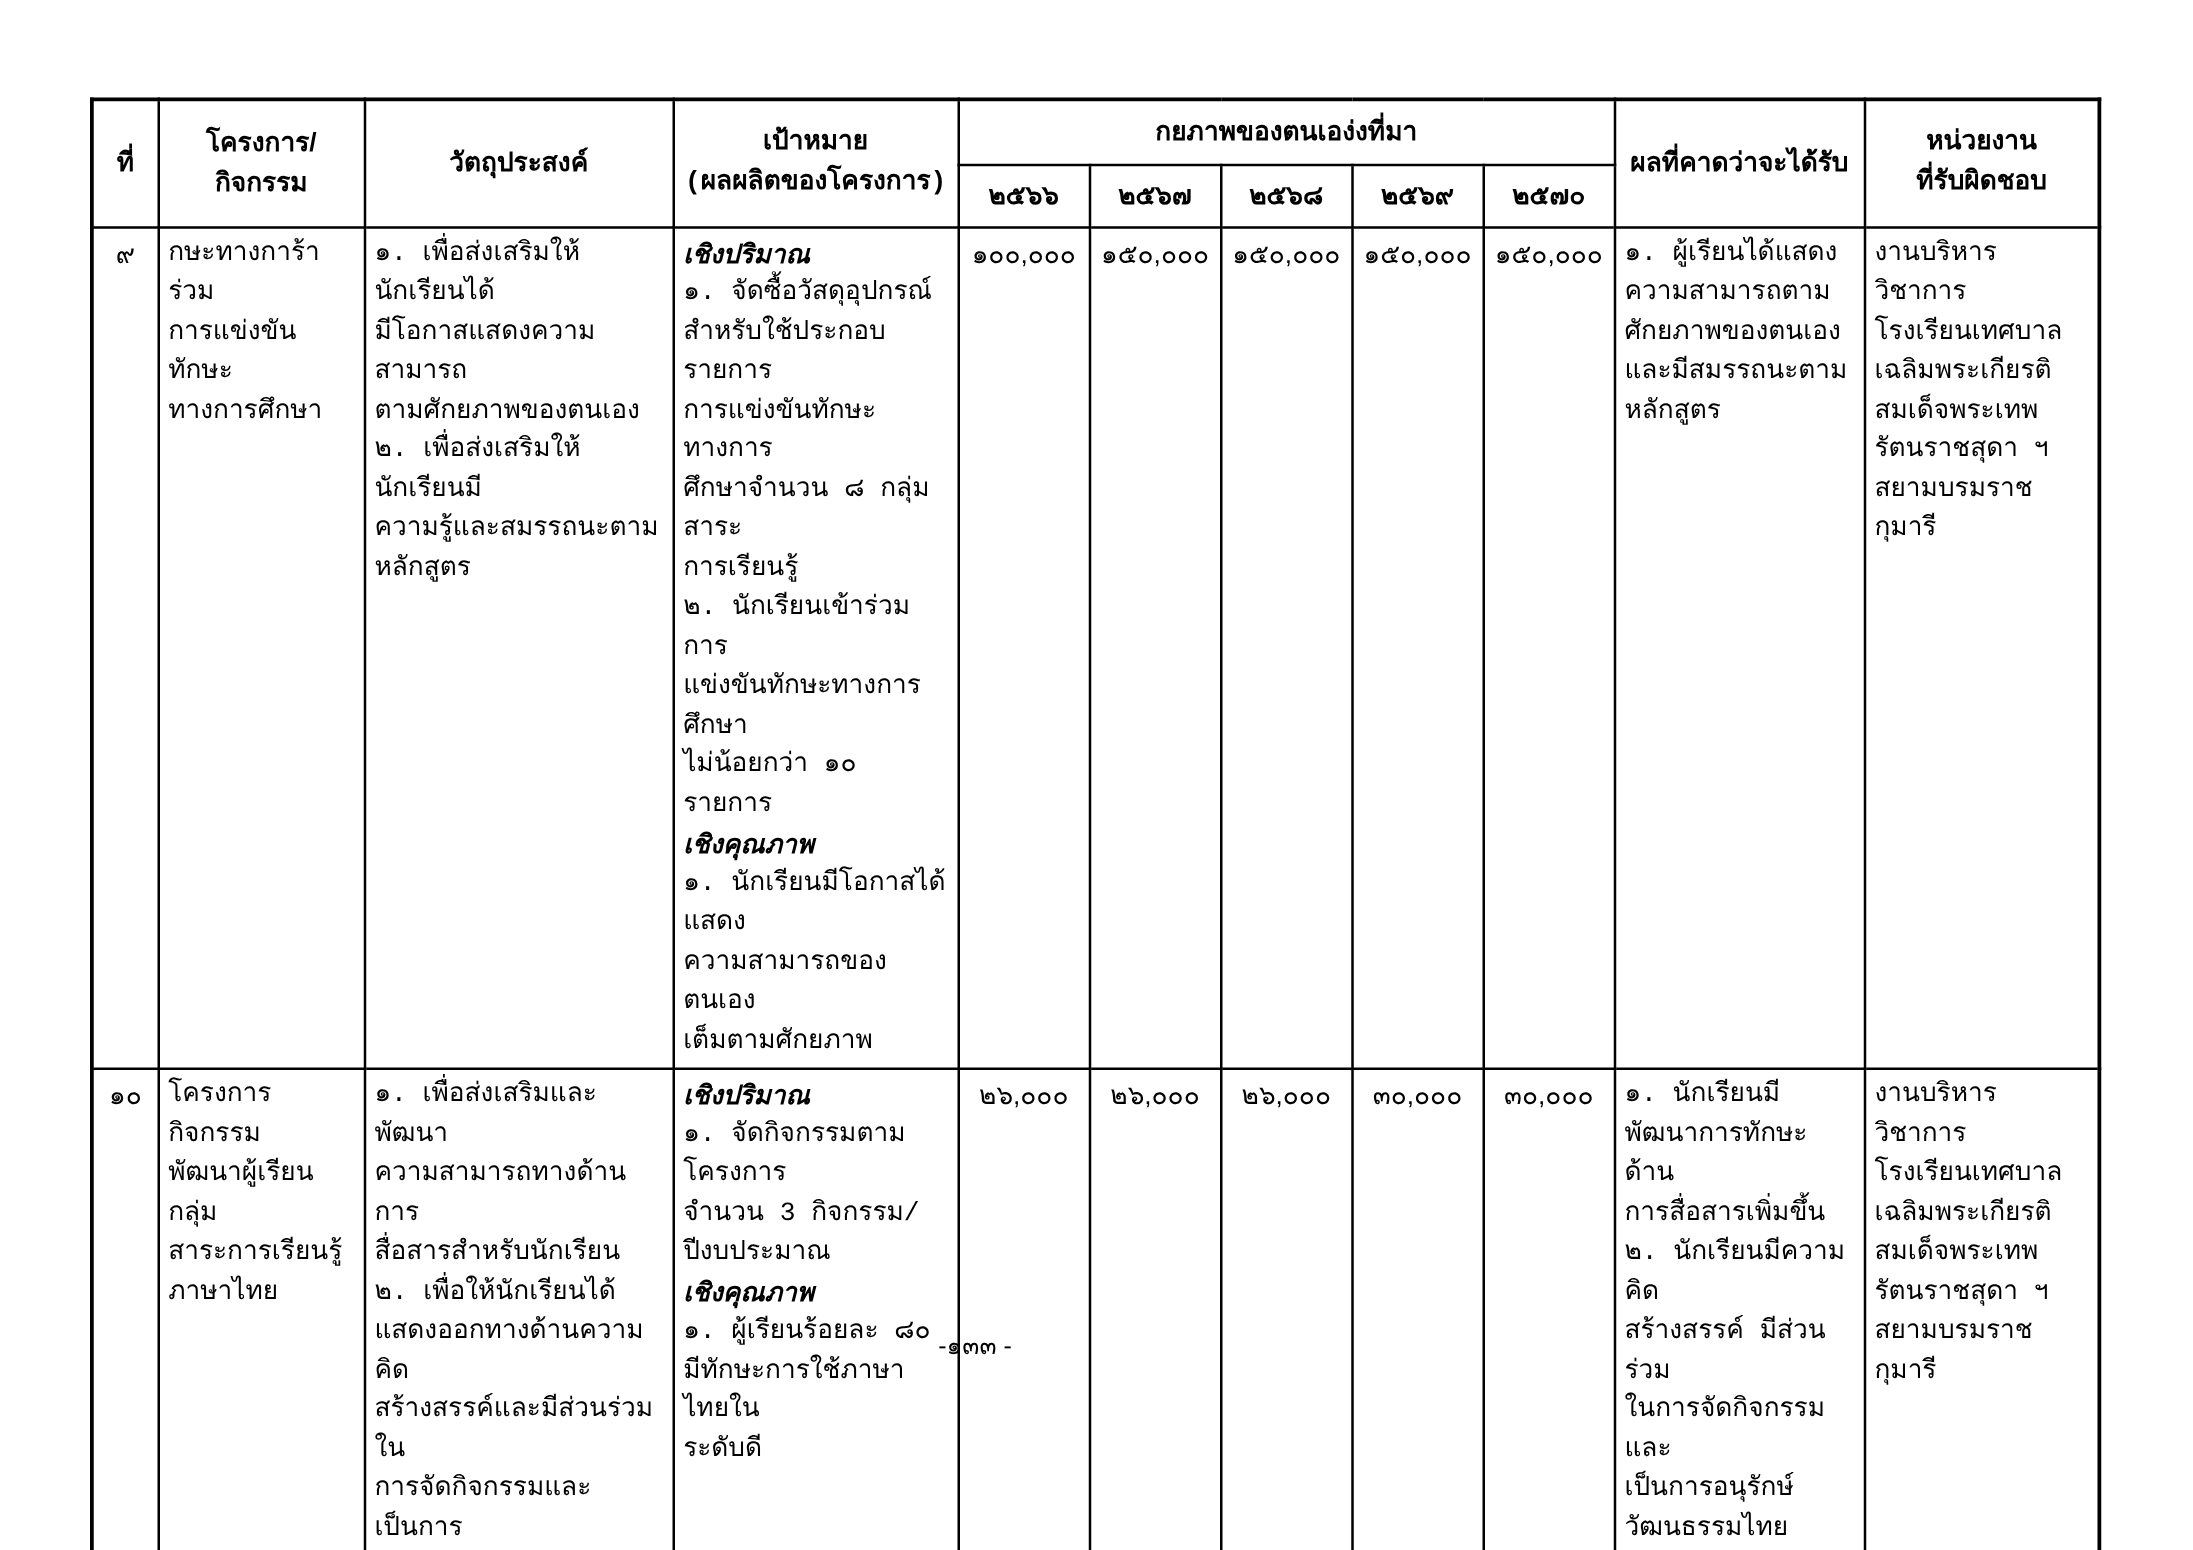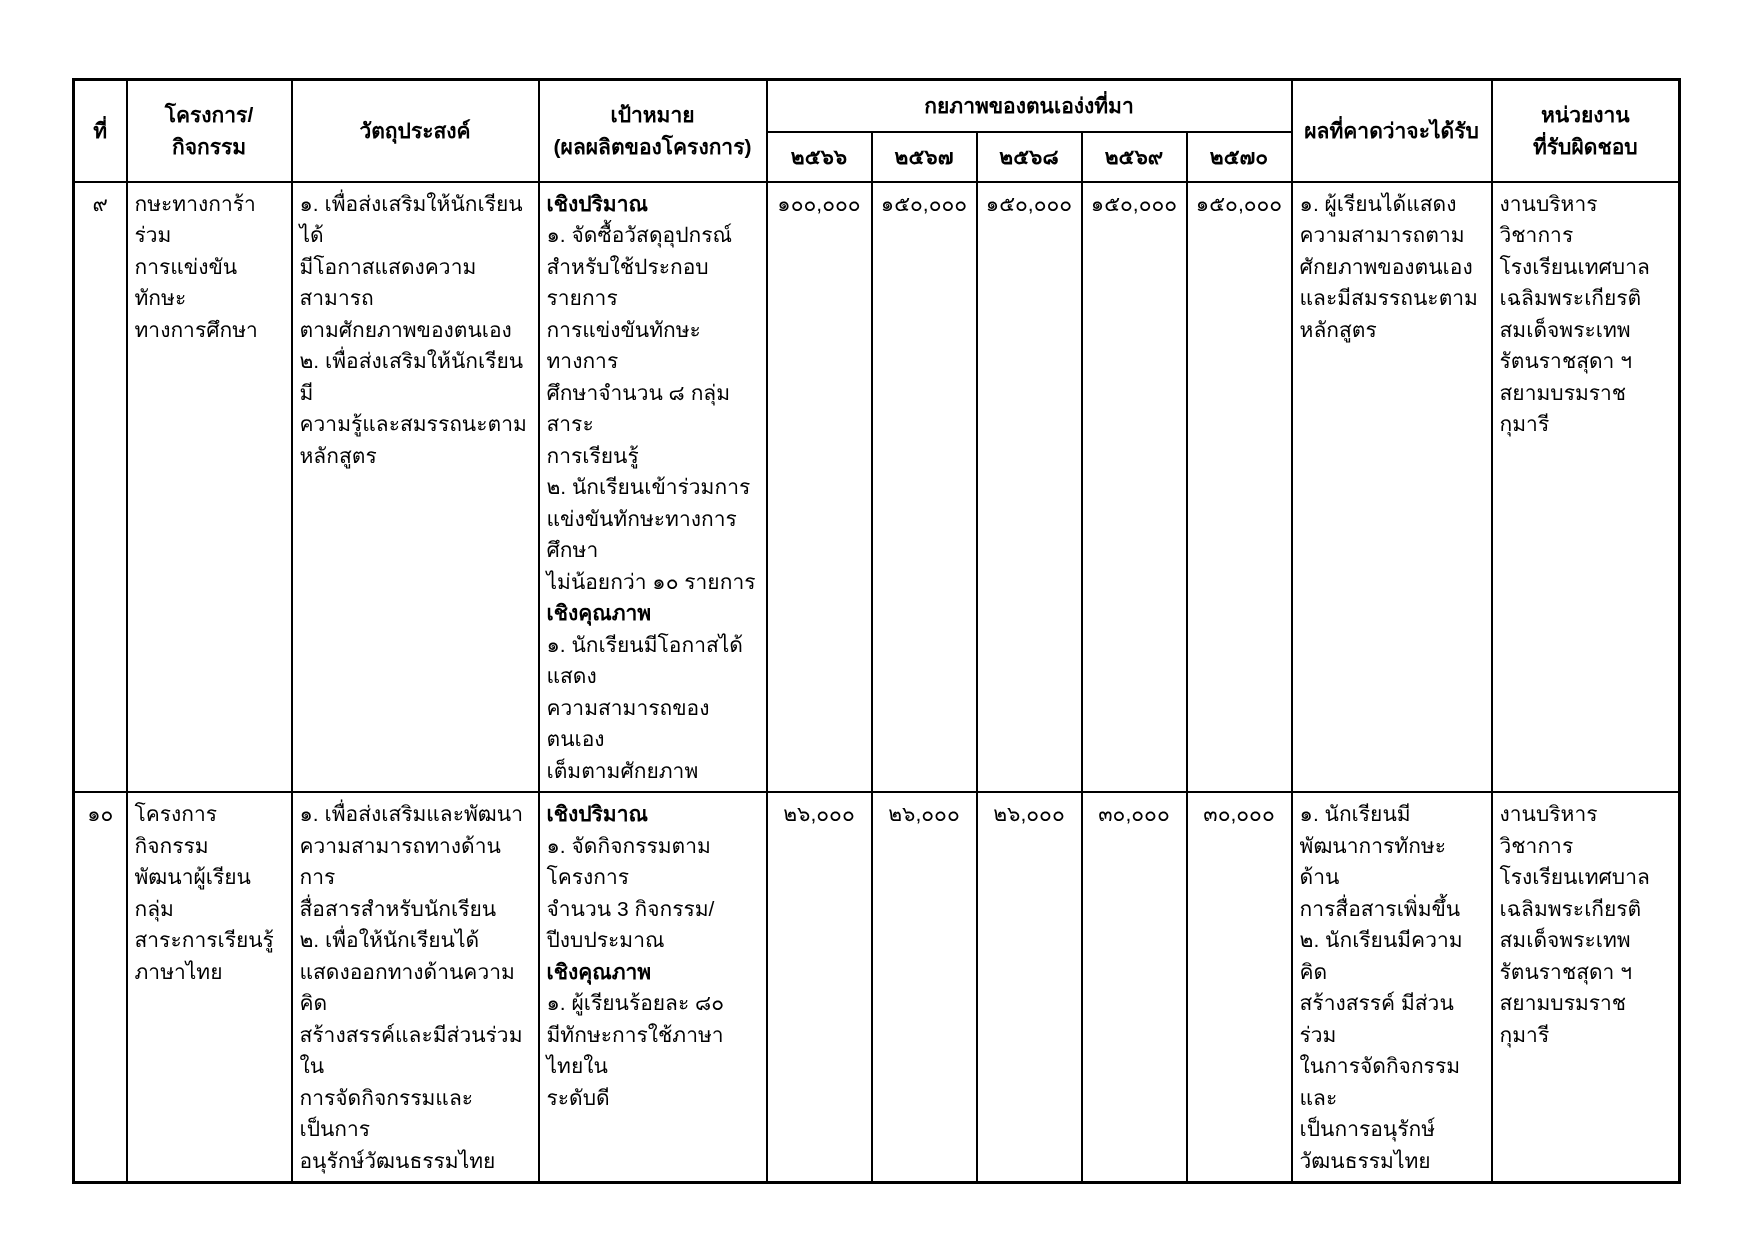--- a/index.html
+++ b/index.html
@@ -32,24 +32,24 @@
     padding: 5px 7px;
     overflow: hidden;
     font-weight: normal;
   }
   table.doc th {
     font-weight: bold;
     vertical-align: middle;
     text-align: center;
     padding: 2px 4px;
   }
-  .ml { white-space: pre-line; }
+  .ml { white-space: pre-line; font-family: Liberation Mono, monospace; }
   .num-cell { text-align: center; padding-top: 8px; border-radius: 17px; }
   .no-cell { text-align: center; }
-  .seg-label { font-weight: bold; }
+  .seg-label { font-weight: bold; font-style: italic; }
   .footer {
     position: absolute;
     left: 0;
     top: 1060px;
     width: 1560px;
     text-align: center;
     font-size: 20px;
   }
 </style>
 </head>
@@ -176,13 +176,14 @@
       <td class="ml">งานบริหารวิชาการ
 โรงเรียนเทศบาล
 เฉลิมพระเกียรติ
 สมเด็จพระเทพ
 รัตนราชสุดา ฯ
 สยามบรมราชกุมารี</td>
     </tr>
   </tbody>
     </table>
 
+  <div class="footer">-๑๓๓ -</div>
 </div>
 
 </body></html>

